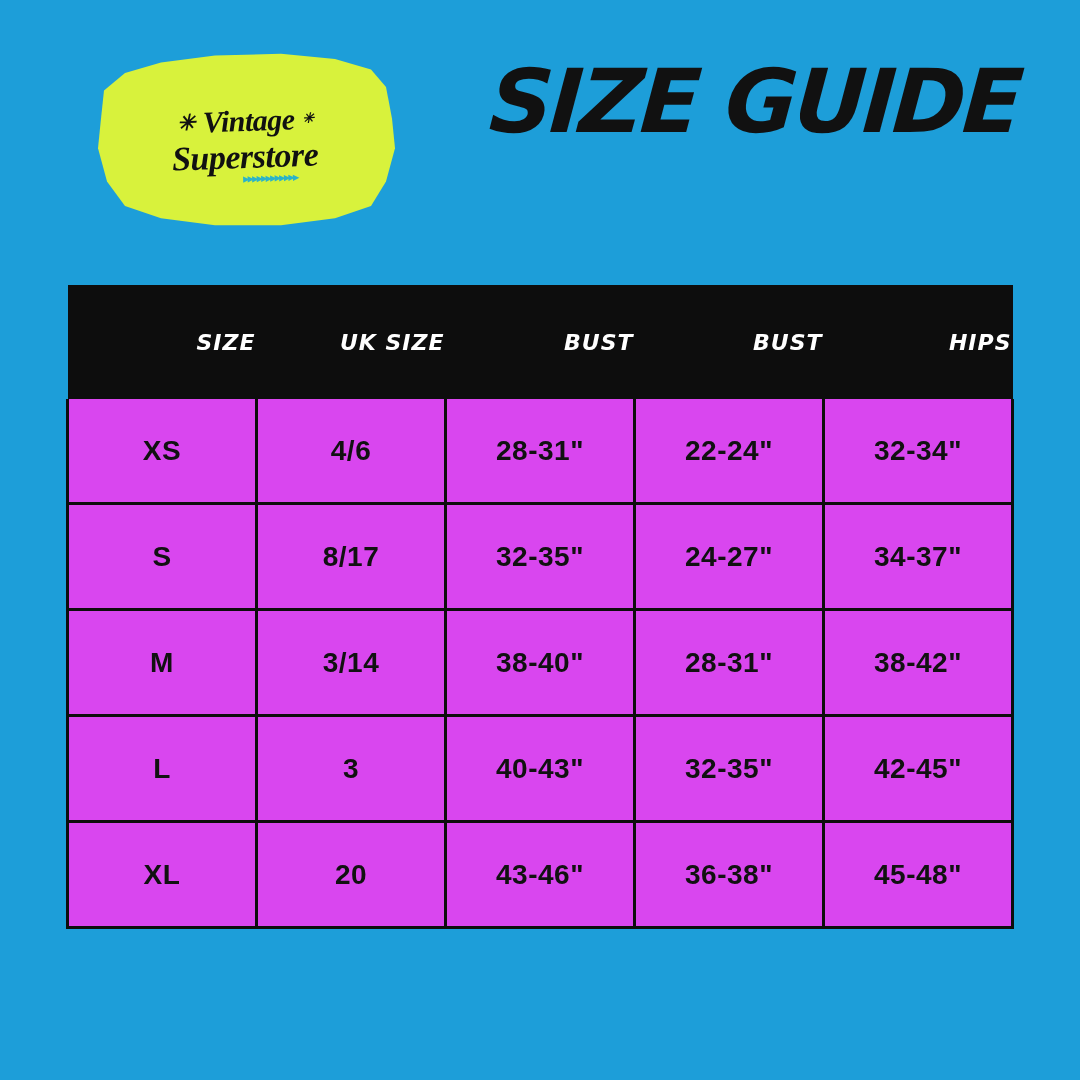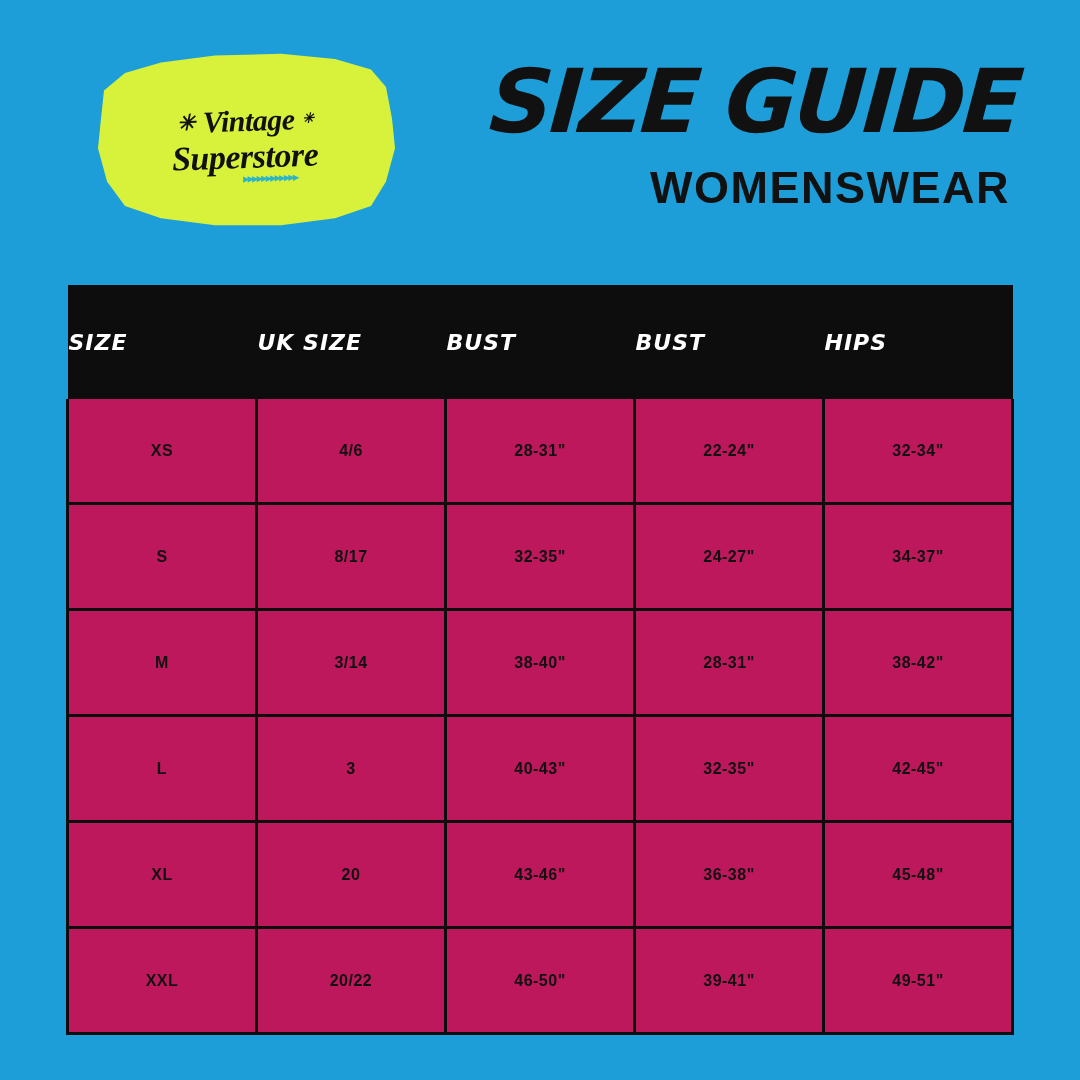--- a/index.html
+++ b/index.html
@@ -148,33 +148,33 @@
   table.size-table thead th {
     background: #0d0d0d;
     color: #ffffff;
     height: 112px;
     font-family: "DejaVu Sans", sans-serif;
     font-weight: bold;
     font-style: italic;
     font-size: 22px;
     letter-spacing: 1px;
     border: none;
-    text-align: left;
+    text-align: right;
     vertical-align: middle;
   }
   table.size-table tbody td {
     height: 101px;
     border: 3px solid #0d0d0d;
     text-align: center;
     vertical-align: middle;
     font-family: "Liberation Sans", sans-serif;
     font-weight: bold;
-    font-size: 16px;
-    color: #111111;
-    background: #be185d;
+    font-size: 28px;
+    color: #111111;
+    background: #d946ef;
     letter-spacing: 0.5px;
   }
   table.size-table tbody tr td:first-child {
     border-left: 3px solid #0d0d0d;
   }
   table.size-table tbody tr:first-child td {
     border-top: none;
   }
 </style>
 </head>
@@ -192,21 +192,20 @@
           <span>Vintage</span>
           <span class="star small">✳</span>
         </div>
         <div class="logo-line2">Superstore</div>
       </div>
       <div class="arrows">▸▸▸▸▸▸▸▸▸▸▸▸</div>
     </div>
 
     <div class="title-block">
       <div class="main-title">SIZE GUIDE</div>
-      <div class="sub-title">WOMENSWEAR</div>
     </div>
 
   </div>
 
   <div class="table-wrap">
     <table class="size-table">
       <thead>
         <tr>
           <th>SIZE</th>
           <th>UK SIZE</th>
@@ -244,24 +243,17 @@
           <td>32-35"</td>
           <td>42-45"</td>
         </tr>
         <tr>
           <td>XL</td>
           <td>20</td>
           <td>43-46"</td>
           <td>36-38"</td>
           <td>45-48"</td>
         </tr>
-        <tr>
-          <td>XXL</td>
-          <td>20/22</td>
-          <td>46-50"</td>
-          <td>39-41"</td>
-          <td>49-51"</td>
-        </tr>
       </tbody>
     </table>
   </div>
 
 </div>
 
 </body></html>

